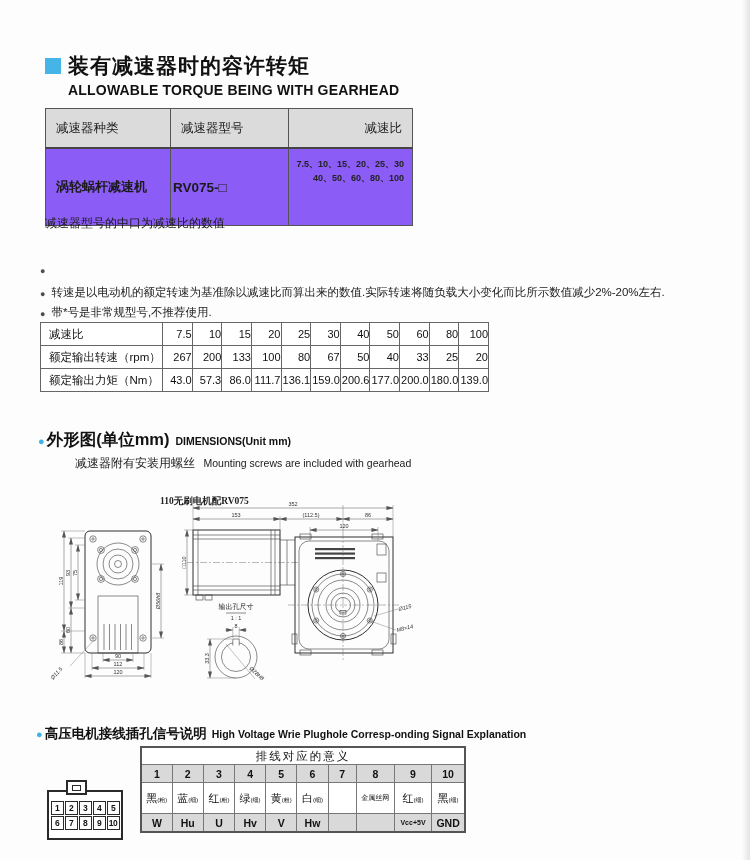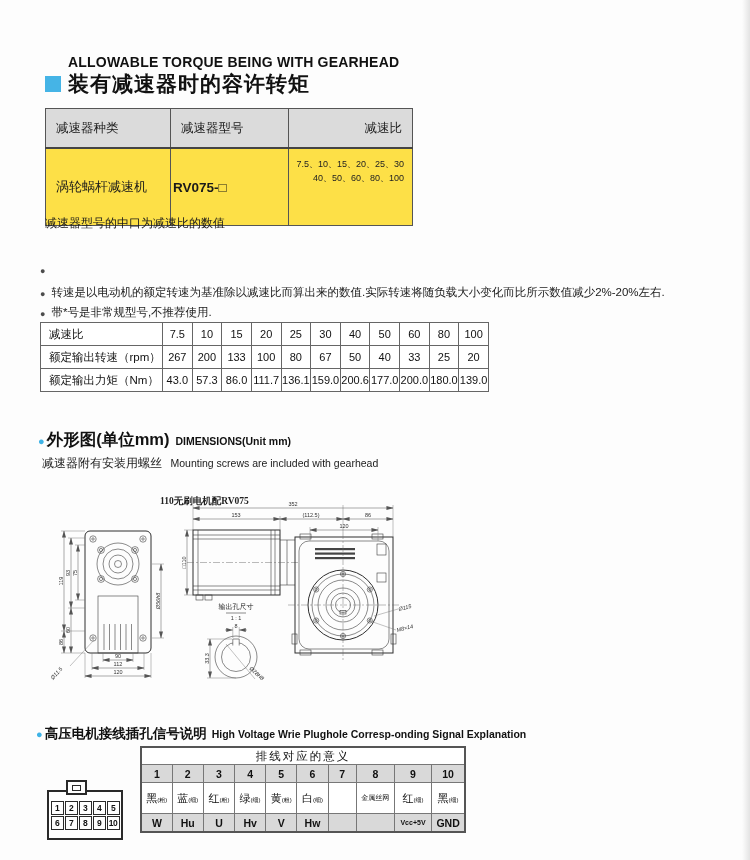--- a/index.html
+++ b/index.html
@@ -13,45 +13,45 @@
   #title-row{display:flex;align-items:center;}
   #title-square{width:16px;height:16px;margin-right:7px;}
   #title-cn{font-size:21px;font-weight:bold;letter-spacing:1px;color:#111;}
   #title-en{font-size:14px;font-weight:bold;margin-left:23px;margin-top:2px;color:#111;letter-spacing:.2px;}
 
   
   #gh-table{position:absolute;left:45px;top:108px;width:367px;border-collapse:collapse;table-layout:fixed;}
   #gh-table td{border:1px solid #555;vertical-align:middle;margin-left:28px;}
   #gh-table .hd{background:#dbdbdb;height:36px;font-size:12.5px;padding-left:10px;border-bottom:2px solid #444;}
   #gh-table .hd.r{text-align:right;padding-right:10px;padding-left:0;}
-  #gh-table .bd{height:67px;background:#fde047;}
+  #gh-table .bd{height:67px;background:#8b5cf6;font-weight:bold;}
   .gh-type{font-size:13px;padding-left:10px;}
   .gh-model{font-size:13.5px;font-weight:600;padding-left:2px;}
   .gh-ratio{font-size:9px;text-align:right;vertical-align:top !important;padding:9px 8px 0 0;line-height:1.55;color:#222;}
   #gh-note{position:absolute;left:45px;top:215px;font-size:12px;}
 
   
   #notes{position:absolute;left:40px;top:262px;font-size:11.5px;line-height:15px;}
   #notes .note-line{display:flex;align-items:flex-start;margin-bottom:3px;}
   #notes .note-line.gap{margin-bottom:6px;}
   .dot{color:#4c4c4c;font-size:9px;margin:2px 6px 0 0;}
 
   
   #ratio-table{position:absolute;left:40px;top:322px;width:449px;border-collapse:collapse;
                table-layout:fixed;font-size:11px;color:#111;}
-  #ratio-table td{border:1px solid #666;height:22px;text-align:center;padding:0;background:#fff;}
+  #ratio-table td{border:1px solid #666;height:22px;text-align:right;padding:0;background:#fff;}
   #ratio-table td.rh{text-align:left;padding-left:8px;font-size:11.5px;}
 
   
   #dim-header{position:absolute;left:38px;top:429px;display:flex;align-items:baseline;}
   .bdot{color:#3fb3e6;font-size:11px;margin-right:2px;}
   #dim-title-cn{font-size:16.5px;font-weight:bold;color:#111;}
   #dim-title-en{font-size:10.5px;font-weight:bold;margin-left:6px;color:#111;}
   #dim-sub{position:absolute;left:42px;top:453px;}
-  #dim-sub-cn{font-size:12px;}
+  #dim-sub-cn{font-size:12px;margin-left:33px;}
   #dim-sub-en{font-size:10.5px;margin-left:4px;}
 
   
   #dwg{position:absolute;left:40px;top:488px;}
   #dwg .ln{stroke:#3c3c3c;stroke-width:.6;fill:none;}
   #dwg .thk{stroke:#2e2e2e;stroke-width:1;fill:none;}
   #dwg .ext{stroke:#777;stroke-width:.45;fill:none;}
   #dwg .dim{stroke:#555;stroke-width:.5;fill:none;}
   #dwg .ctr{stroke:#666;stroke-width:.45;fill:none;stroke-dasharray:7 2 2 2;}
   #dwg text{font-family:"Liberation Sans",sans-serif;font-size:5.5px;fill:#333;}
@@ -85,25 +85,25 @@
   #wiring-table td.clr.mesh{font-size:7px;line-height:1.15;}
   #wiring-table td.sig{background:#d9d9d9;height:17px;font-size:10.5px;font-weight:bold;}
   #wiring-table td.sig.ssm{font-size:7px;}
 </style>
 </head>
 <body>
 
 <div id="page">
 
   <div id="title-block">
-    <div id="title-en">ALLOWABLE TORQUE BEING WITH GEARHEAD</div>
     <div id="title-row">
       <div id="title-square" style="background:#45b4e6;"></div>
       <div id="title-cn">装有减速器时的容许转矩</div>
     </div>
+    <div id="title-en">ALLOWABLE TORQUE BEING WITH GEARHEAD</div>
   </div>
 
   <table id="gh-table">
     <colgroup>
         <col style="width:125px">
         <col style="width:118px">
         <col style="width:124px">
       </colgroup>
     <tbody>
       <tr>

